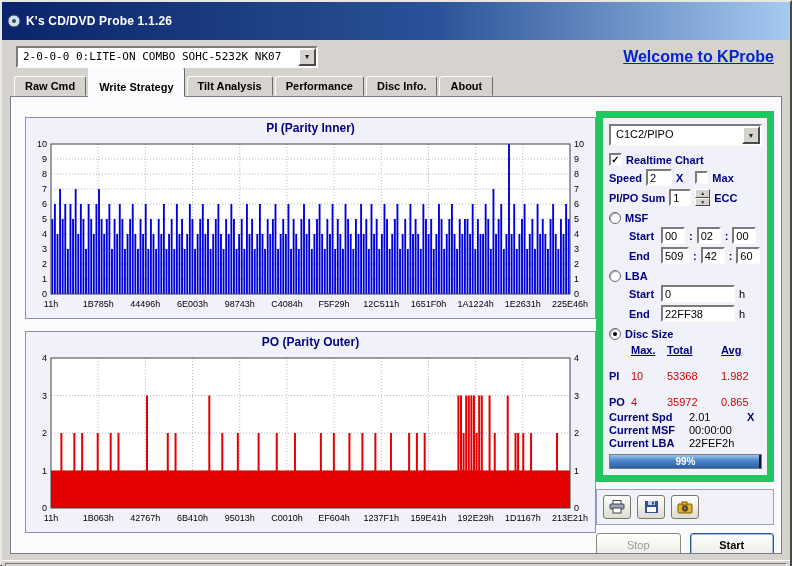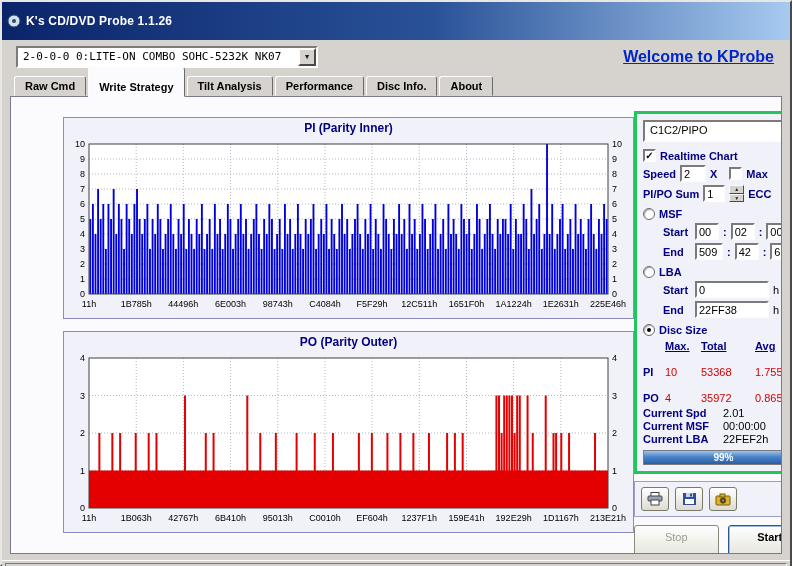--- a/index.html
+++ b/index.html
@@ -17,30 +17,30 @@
   .combo .ctext{flex:1;padding:2px 5px;white-space:nowrap;overflow:hidden;}
   .combo .cbtn{width:18px;background:#d6d3ce;border:2px solid;border-color:#fdfdfd #4a4a4a #4a4a4a #fdfdfd;display:flex;align-items:center;justify-content:center;font-size:7px;color:#222;}
   .device-combo{width:302px;font-family:"DejaVu Sans Mono",monospace;font-size:11px;}
   .welcome{color:#0026cc;font-weight:bold;font-size:16px;text-decoration:underline;cursor:pointer;}
 
   
   .tabstrip{height:22px;display:flex;align-items:flex-end;margin:0 12px;position:relative;z-index:2;}
   .tab{padding:3px 10px 3px;margin-right:2px;background:#d6d3ce;border:1px solid;border-color:#fdfdfd #6a6a6a #d6d3ce #fdfdfd;border-radius:3px 3px 0 0;font-weight:bold;cursor:pointer;}
   .tab.active{background:#fbfbfe;border-bottom-color:#fbfbfe;padding-top:13px;margin-bottom:-1px;}
 
-  .tab-panel{margin:0 8px;height:458px;background:#fbfbfe;border:1px solid #7a7a8a;display:flex;overflow:hidden;position:relative;z-index:1;padding-left:38px;}
+  .tab-panel{margin:0 8px;height:458px;background:#fbfbfe;border:1px solid #7a7a8a;display:flex;overflow:hidden;position:relative;z-index:1;}
   .charts-col{flex:1;padding:20px 0 0 14px;}
   .chart-box{width:571px;height:202px;border:1px solid #8c8cc2;background:#f1f1fa;margin-bottom:12px;padding-top:3px;}
   .chart-title{text-align:center;color:#000080;font-weight:bold;font-size:12px;height:17px;}
   .chart-box svg{display:block;margin:0 auto;}
   svg text{font-family:"Liberation Sans",sans-serif;}
 
   
   .side-col{width:186px;padding:14px 6px 0 0;}
-  .side-box{width:178px;border:3px solid #22c55e;background:#f1f1fa;padding:6px 5px 6px 6px;}
+  .side-box{width:178px;border:7px solid #22c55e;background:#f1f1fa;padding:6px 5px 6px 6px;}
   .lbl{color:#000080;font-weight:bold;}
   .row{display:flex;align-items:center;gap:4px;margin-bottom:3px;}
   .indent{margin-left:20px;}
   input.edit{background:#fff;border:2px solid;border-color:#7b7b7b #fdfdfd #fdfdfd #7b7b7b;height:17px;font:11px "Liberation Sans",sans-serif;padding:0 2px;}
   .cb{width:13px;height:13px;background:#fff;border:2px solid;border-color:#7b7b7b #fdfdfd #fdfdfd #7b7b7b;font-size:10px;line-height:9px;text-align:center;font-weight:bold;cursor:pointer;flex:0 0 auto;}
   .radio{width:12px;height:12px;border-radius:50%;background:#fff;border:1px solid #6a6a6a;box-shadow:inset 1px 1px 1px #aaa;cursor:pointer;position:relative;flex:0 0 auto;}
   .radio.sel::after{content:'';position:absolute;left:3px;top:3px;width:4px;height:4px;border-radius:50%;background:#000;}
   .spin{display:flex;flex-direction:column;width:15px;height:17px;}
   .spin span{flex:1;background:#d6d3ce;border:1px solid;border-color:#fdfdfd #4a4a4a #4a4a4a #fdfdfd;font-size:5px;line-height:6px;text-align:center;color:#222;cursor:pointer;}
 
@@ -522,21 +522,21 @@
 
         <div class="stats">
           <span></span>
           <span class="hdr">Max.</span>
           <span class="hdr">Total</span>
           <span class="hdr">Avg</span>
 
           <span class="rowlbl">PI</span>
           <span class="val">10</span>
           <span class="val">53368</span>
-          <span class="val">1.755</span>
+          <span class="val">1.982</span>
 
           <span class="rowlbl">PO</span>
           <span class="val">4</span>
           <span class="val">35972</span>
           <span class="val">0.865</span>
         </div>
 
         <div class="cur">
           <span class="lbl">Current Spd</span>
           <span class="cval">2.01</span>

